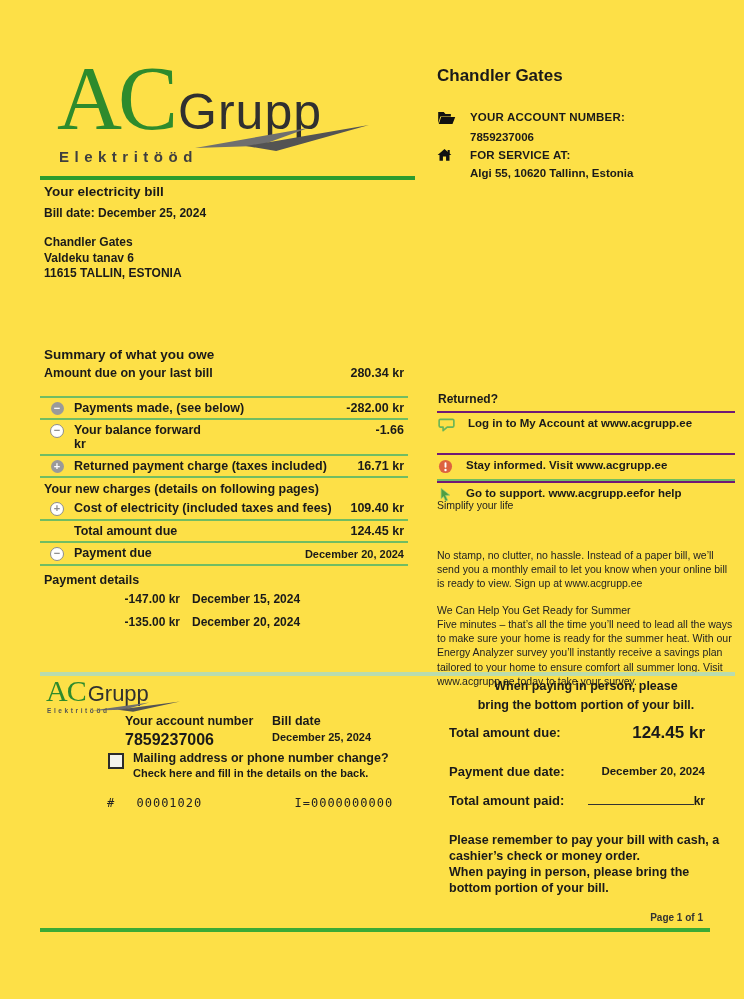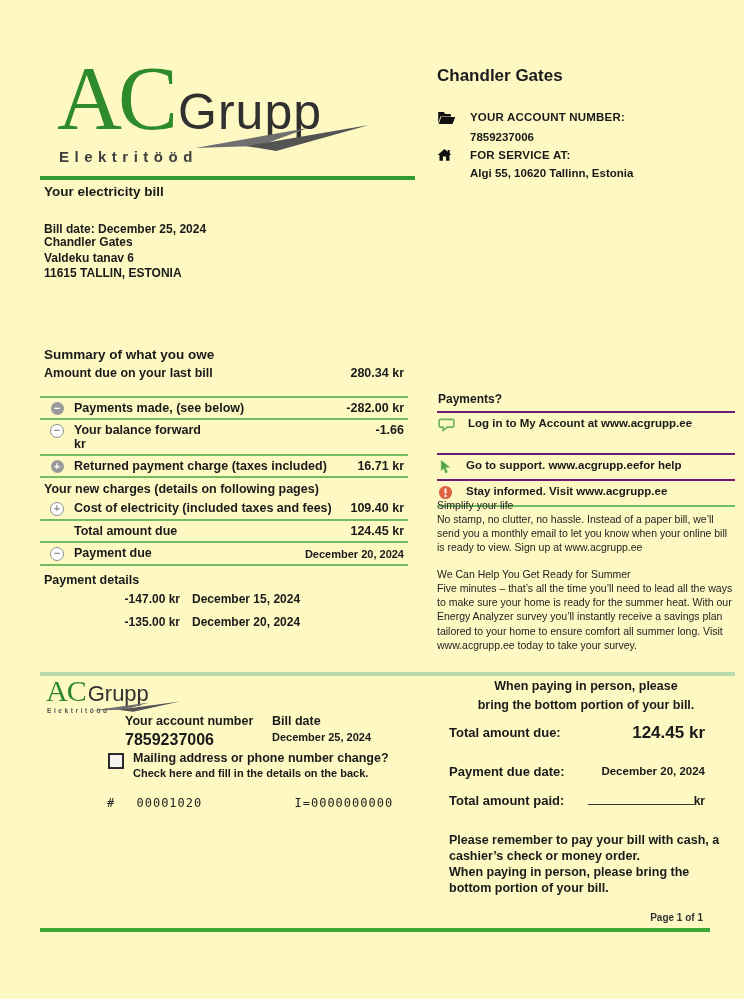--- a/index.html
+++ b/index.html
@@ -1,33 +1,33 @@
 <!DOCTYPE html>
 <html><head>
 <meta charset="utf-8">
 <style>
   * { margin:0; padding:0; box-sizing:border-box; }
   html,body { background:#fff; }
   body { width:744px; height:999px; font-family:"Liberation Sans", sans-serif; color:#1a1a1a; position:relative; }
-  .page { position:relative; width:744px; height:999px; background:#fef9c3; overflow:hidden; }
+  .page { position:relative; width:744px; height:999px; background:#fde047; overflow:hidden; }
 
   
   .logo-big { position:absolute; left:57px; top:60px; width:315px; height:112px; }
   .logo-row { display:flex; align-items:baseline; }
   .logo-ac { font-family:"Liberation Serif", serif; font-size:90px; line-height:78px; color:#2e8b2c; letter-spacing:-4px; }
   .logo-grupp { font-family:"Liberation Sans", sans-serif; font-size:50px; color:#303030; margin-left:4px; letter-spacing:1px; }
   .bolt-big { position:absolute; left:138px; top:64px; width:174px; height:30px; }
   .tagline { position:absolute; left:2px; top:88px; font-size:15px; letter-spacing:5.5px; color:#3f3f3f; font-weight:600; }
 
   .left-rule { position:absolute; left:40px; top:176px; width:375px; height:3.5px; background:#2d9b2d; }
 
   
   .bill-head { position:absolute; left:44px; top:184px; }
   .bill-title { font-size:13.5px; font-weight:700; }
-  .bill-date { font-size:12px; font-weight:700; margin-top:23px; }
+  .bill-date { font-size:12px; font-weight:700; margin-top:7px; }
   .address { position:absolute; left:44px; top:235px; font-size:12px; font-weight:700; line-height:15.5px; }
 
   
   .right-head { position:absolute; left:437px; top:66px; width:300px; }
   .cust-name { font-size:17px; font-weight:700; margin-bottom:23px; }
   .info-grid { display:grid; grid-template-columns:33px 1fr; row-gap:1px; font-size:11.5px; align-items:start; }
   .i-icon { padding-top:1px; }
   .i-label { font-weight:700; padding-top:2px; letter-spacing:0.2px; }
   .i-value { font-weight:600; padding:2px 0 3px; }
 
@@ -57,21 +57,21 @@
   .questions { position:absolute; left:437px; top:392px; width:298px; }
   .q-heading { font-size:12px; font-weight:700; margin:0 0 5px 1px; }
   .qrow { display:flex; gap:13px; border-top:2px solid #701a75; padding:4px 2px 3px 1px; font-size:11.5px; font-weight:600; align-items:flex-start; }
   .qrow.gap { padding-bottom:19px; }
   .qrow.b-bottom { border-bottom:2px solid #71bd62; }
   .q-ic { flex-shrink:0; padding-top:0px; }
 
   
   .promo { position:absolute; left:437px; top:498px; width:300px; font-size:10.5px; line-height:1.34; color:#222; }
   .promo .p1 { margin-bottom:0px; }
-  .promo .body1 { margin-bottom:13px; }
+  .promo .body1 { margin-bottom:13px;margin-top:36px; }
   .promo .p2 { }
 
   
   .divider { position:absolute; left:40px; top:672px; width:695px; height:4px; background:#b9dcae; }
 
   .logo-small { position:absolute; left:46px; top:677px; width:135px; height:40px; }
   .logo-ac-s { font-family:"Liberation Serif", serif; font-size:30px; line-height:27px; color:#2e8b2c; letter-spacing:-1px; }
   .logo-grupp-s { font-size:22px; color:#303030; margin-left:2px; }
   .tagline-s { position:absolute; left:1px; top:30px; font-size:6.5px; letter-spacing:2.6px; color:#555; font-weight:600; }
   .bolt-s { position:absolute; left:46px; top:24px; width:88px; height:12px; }
@@ -224,47 +224,47 @@
       <span class="pay-amount">-147.00 kr</span>
       <span class="pay-date">December 15, 2024</span>
     </div>
     <div class="pay-entry">
       <span class="pay-amount">-135.00 kr</span>
       <span class="pay-date">December 20, 2024</span>
     </div>
   </div>
 
   <div class="questions">
-    <div class="q-heading">Payments?</div>
+    <div class="q-heading">Returned?</div>
     <div class="qrow gap">
       <span class="q-ic">
         <svg width="17" height="15" viewBox="0 0 24 22">
           <path d="M3,3.5 H21 A1.8,1.8 0 0 1 22.8,5.3 V13 A1.8,1.8 0 0 1 21,14.8 H13 L7,20 V14.8 H3 A1.8,1.8 0 0 1 1.2,13 V5.3 A1.8,1.8 0 0 1 3,3.5 Z" fill="none" stroke="#69b557" stroke-width="2.4" stroke-linejoin="round"></path>
         </svg>
       </span>
       <span>Log in to My Account at www.acgrupp.ee</span>
-    </div>
-    <div class="qrow">
-      <span class="q-ic">
-        <svg width="15" height="15" viewBox="0 0 24 24">
-          <path d="M5,2 L19,13 L12,13.6 L15.5,21 L12.2,22.6 L8.8,15.2 L5,18.6 Z" fill="#4f9f43" stroke="#8fca7f" stroke-width="1"></path>
-        </svg>
-      </span>
-      <span>Go to support. www.acgrupp.eefor help</span>
     </div>
     <div class="qrow b-bottom">
       <span class="q-ic">
         <svg width="15" height="15" viewBox="0 0 24 24">
           <circle cx="12" cy="12" r="10.5" fill="#dd6340"></circle>
           <rect x="10.5" y="5" width="3" height="9" rx="1.5" fill="#fff"></rect>
           <circle cx="12" cy="17.6" r="1.9" fill="#fff"></circle>
         </svg>
       </span>
       <span>Stay informed. Visit www.acgrupp.ee</span>
     </div>
+    <div class="qrow">
+      <span class="q-ic">
+        <svg width="15" height="15" viewBox="0 0 24 24">
+          <path d="M5,2 L19,13 L12,13.6 L15.5,21 L12.2,22.6 L8.8,15.2 L5,18.6 Z" fill="#4f9f43" stroke="#8fca7f" stroke-width="1"></path>
+        </svg>
+      </span>
+      <span>Go to support. www.acgrupp.eefor help</span>
+    </div>
   </div>
 
   <div class="promo">
     <div class="p1">Simplify your life</div>
     <div class="body1">No stamp, no clutter, no hassle. Instead of a paper bill, we’ll send you a monthly email to let you know when your online bill is ready to view. Sign up at www.acgrupp.ee</div>
     <div class="p2">We Can Help You Get Ready for Summer</div>
     <div>Five minutes – that’s all the time you’ll need to lead all the ways to make sure your home is ready for the summer heat. With our Energy Analyzer survey you’ll instantly receive a savings plan tailored to your home to ensure comfort all summer long. Visit www.acgrupp.ee today to take your survey.</div>
   </div>
 
   <div class="divider"></div>

